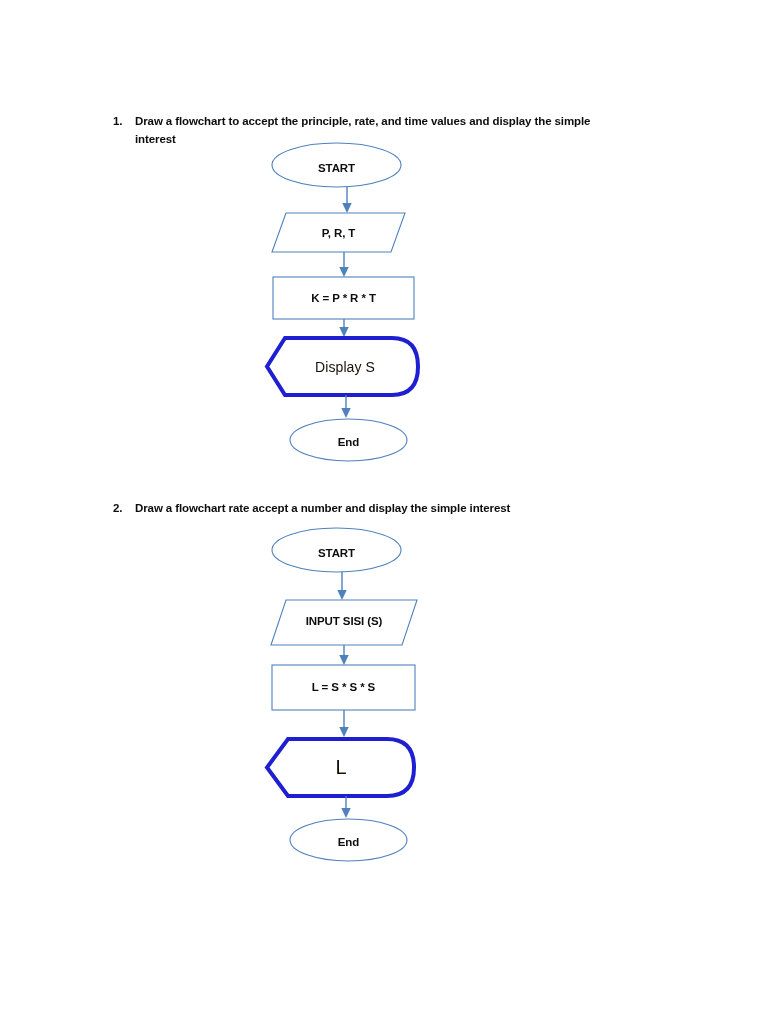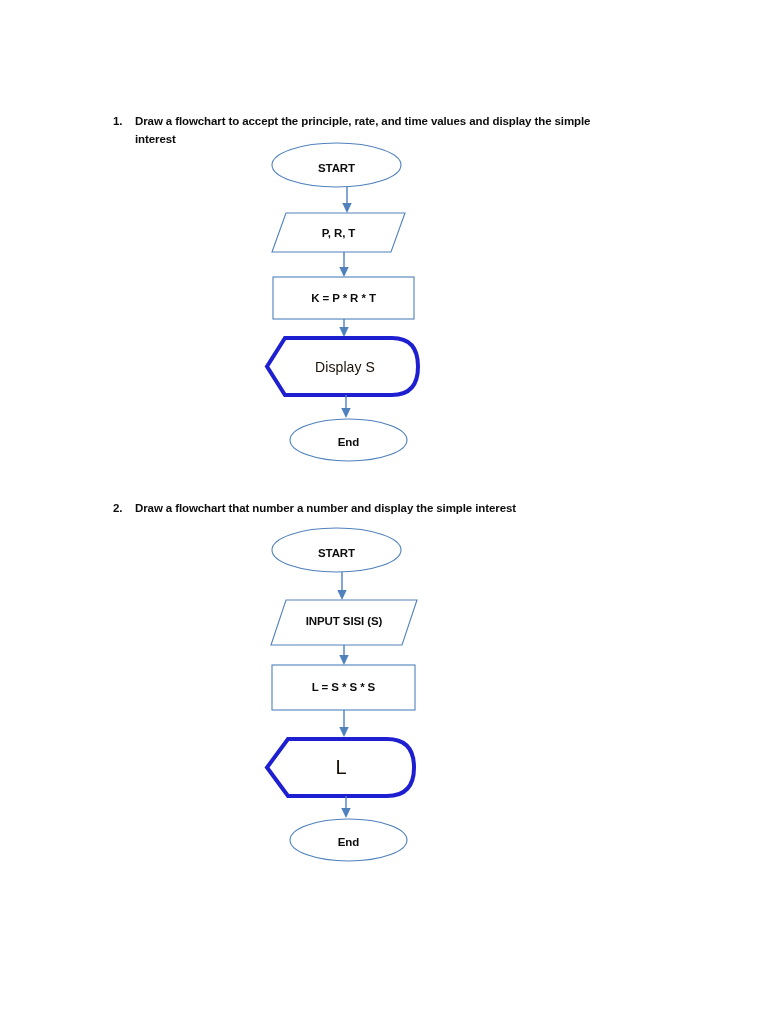--- a/index.html
+++ b/index.html
@@ -152,21 +152,21 @@
       <g>
         <ellipse class="shape-thin" cx="348.5" cy="440" rx="58.5" ry="21"></ellipse>
         <text class="lbl" x="348.5" y="443" text-anchor="middle" dominant-baseline="middle">End</text>
       </g>
 
     </svg>
   </div>
 
   <div class="question" id="question-2">
     <span class="q-num">2.</span>
-    <span class="q-text">Draw a flowchart that number a number and display the simple interest</span>
+    <span class="q-text">Draw a flowchart rate accept a number and display the simple interest</span>
   </div>
 
   <div class="flowchart" id="flowchart-2">
     <svg width="768" height="1024" viewBox="0 0 768 1024" xmlns="http://www.w3.org/2000/svg">
 
       <g>
         <ellipse class="shape-thin" cx="336.5" cy="550" rx="64.5" ry="22"></ellipse>
         <text class="lbl" x="336.5" y="554" text-anchor="middle" dominant-baseline="middle">START</text>
       </g>
 

